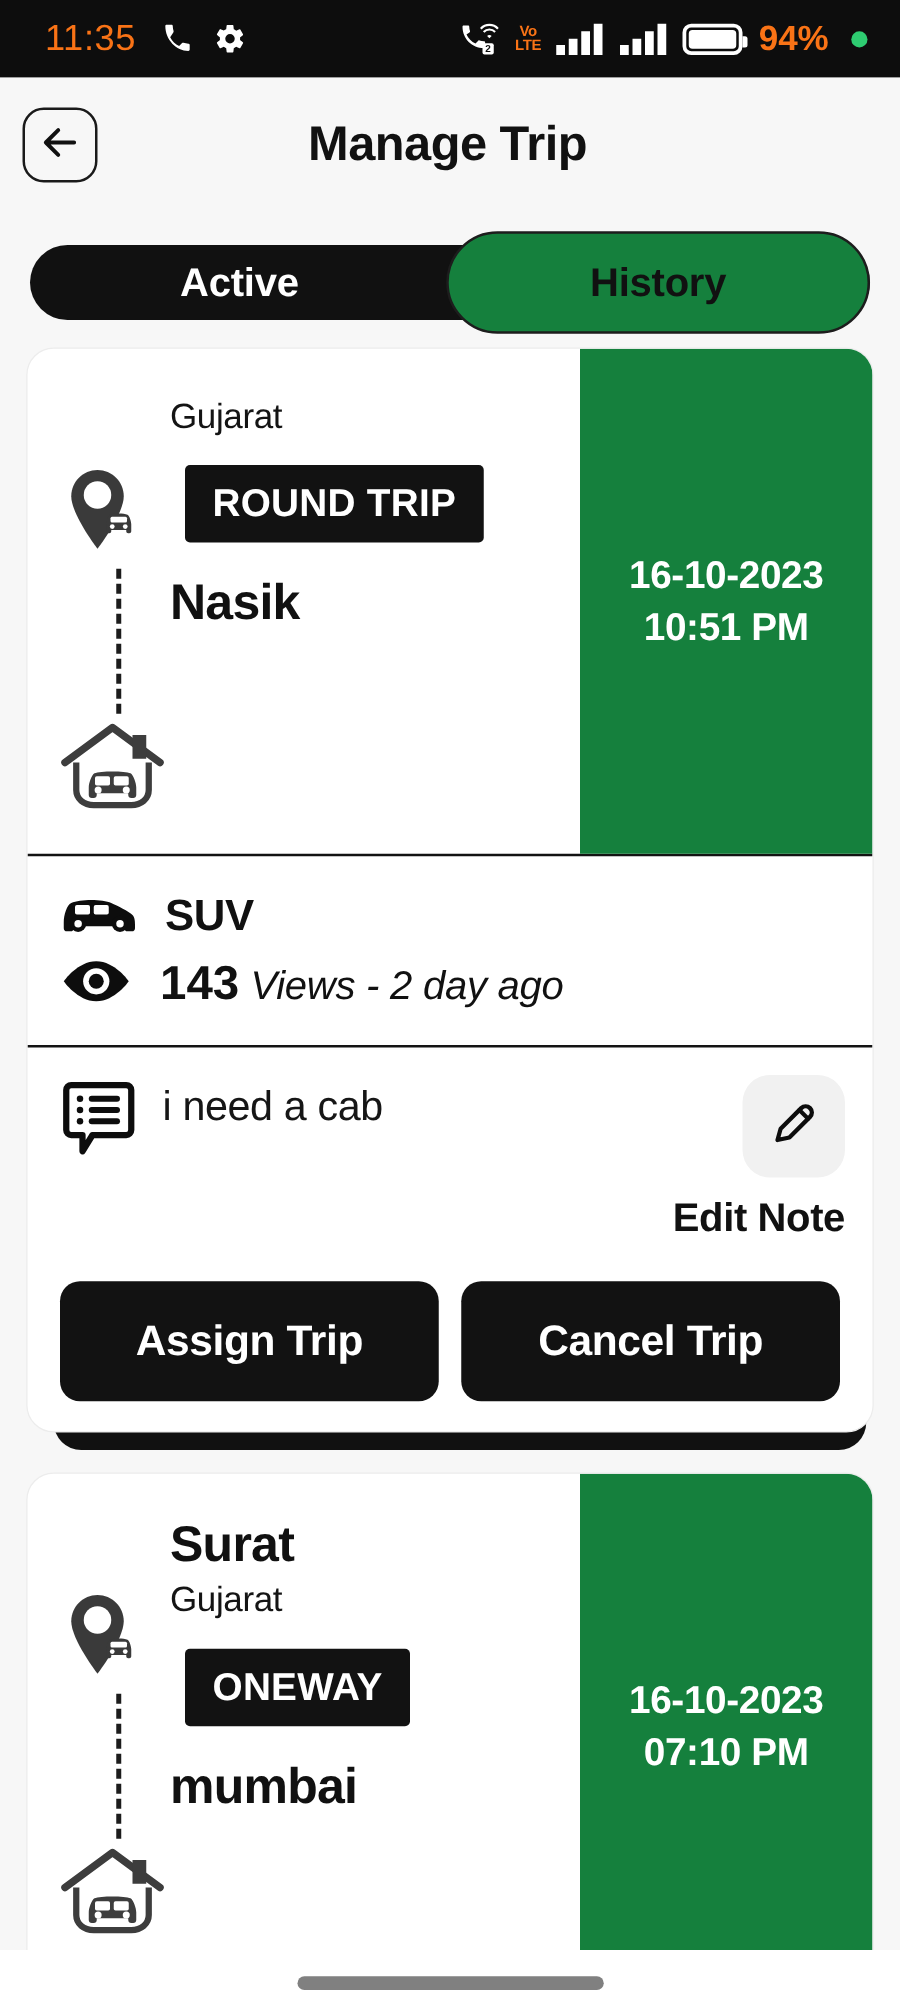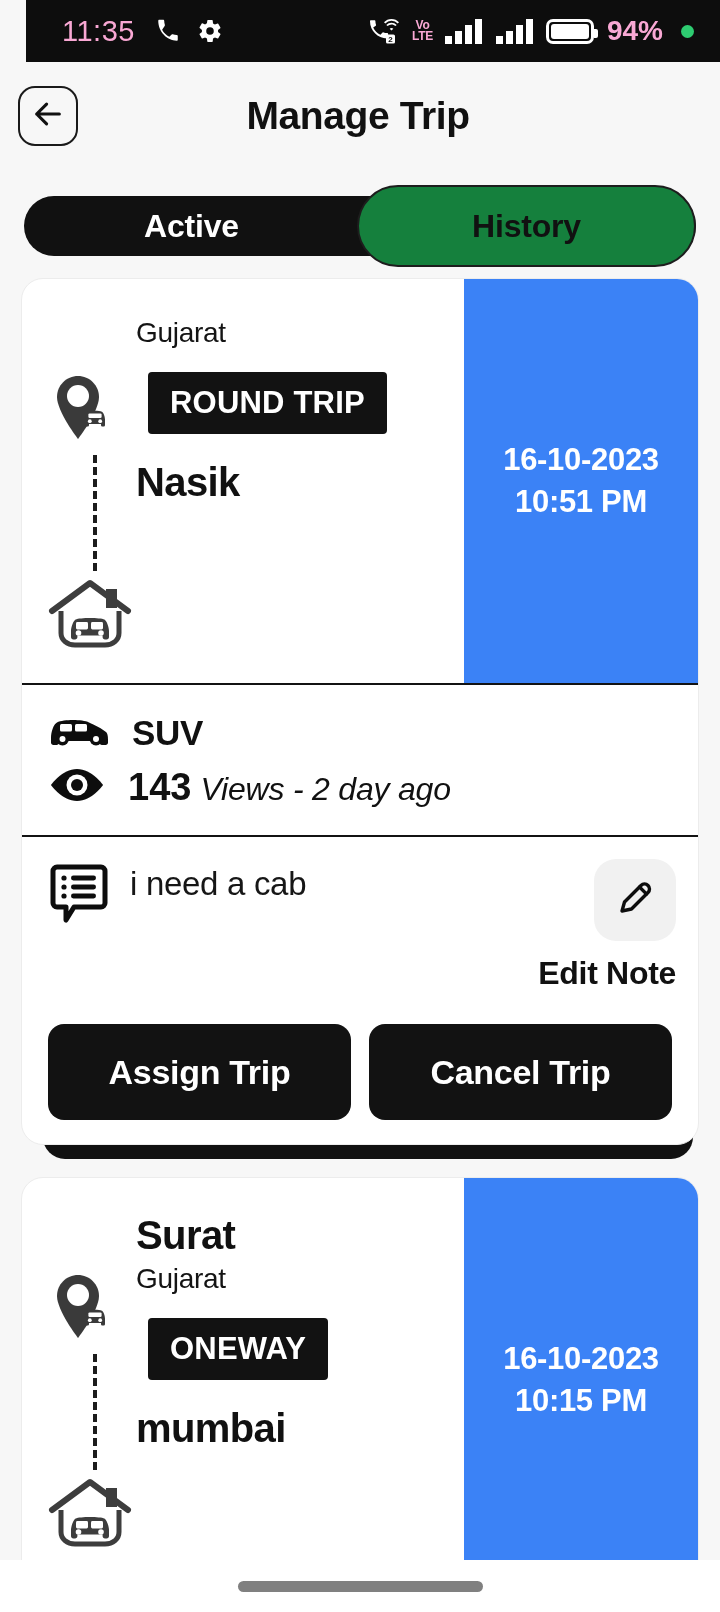--- a/index.html
+++ b/index.html
@@ -6,22 +6,22 @@
   html, body {
     width: 720px; height: 1612px;
     background: #ffffff;
     font-family: "Liberation Sans", sans-serif;
     overflow: hidden;
   }
   .phone { position: relative; width: 720px; height: 1612px; background: #f7f7f7; }
 
   
   .statusbar {
-    height: 62px; background: #0d0d0d; color: #f9a8d4;
-    display: flex; align-items: center; padding: 0 26px 0 36px; margin-left: 26px;
+    height: 62px; background: #0d0d0d; color: #f97316;
+    display: flex; align-items: center; padding: 0 26px 0 36px;
   }
   .sb-time { font-size: 29px; font-weight: 500; letter-spacing: .5px; }
   .sb-left-icons { display: flex; align-items: center; gap: 16px; margin-left: 20px; }
   .sb-spacer { flex: 1; }
   .sb-right { display: flex; align-items: center; gap: 11px; }
   .ico { display: inline-flex; align-items: center; justify-content: center; }
   .volte { display: flex; flex-direction: column; align-items: center; justify-content: center;
            line-height: 0.95; font-size: 12px; font-weight: 700; letter-spacing: -.3px; }
   .batt {
     width: 48px; height: 25px; border: 3px solid #fff; border-radius: 7px;
@@ -91,21 +91,21 @@
   }
   .badge {
     display: inline-block; margin: 22px 0 26px 12px; padding: 13px 22px;
     background: #121212; color: #ffffff; border-radius: 4px;
     font-size: 31px; font-weight: 700; letter-spacing: .2px;
   }
   .dest {
     font-size: 40px; font-weight: 800; color: #111111; letter-spacing: -.6px;
   }
   .datebox {
-    width: 234px; flex: none; background: #3b82f6; color: #ffffff;
+    width: 234px; flex: none; background: #15803d; color: #ffffff;
     display: flex; flex-direction: column; align-items: center; justify-content: center;
     padding: 10px 6px;
   }
   .date-line { font-size: 31px; font-weight: 800; letter-spacing: -.3px; line-height: 1.35; }
 
   .divider { height: 2px; background: #131313; }
 
   .meta { padding: 16px 26px 14px 26px; }
   .meta-row { display: flex; align-items: center; gap: 22px; margin: 12px 0; }
   .meta-text { font-size: 35px; font-weight: 800; color: #111; letter-spacing: -.3px; }
@@ -365,21 +365,21 @@
               </div>
               <div class="route-text">
                 <div class="city">Surat</div>
                 <div class="state">Gujarat</div>
                 <div class="badge">ONEWAY</div>
                 <div class="dest">mumbai</div>
               </div>
             </div>
             <div class="datebox">
               <div class="date-line">16-10-2023</div>
-              <div class="date-line">10:15 PM</div>
+              <div class="date-line">07:10 PM</div>
             </div>
           </div>
 
         </div>
       </div>
 
     </div>
   </div>
 
   <div class="gesture">

